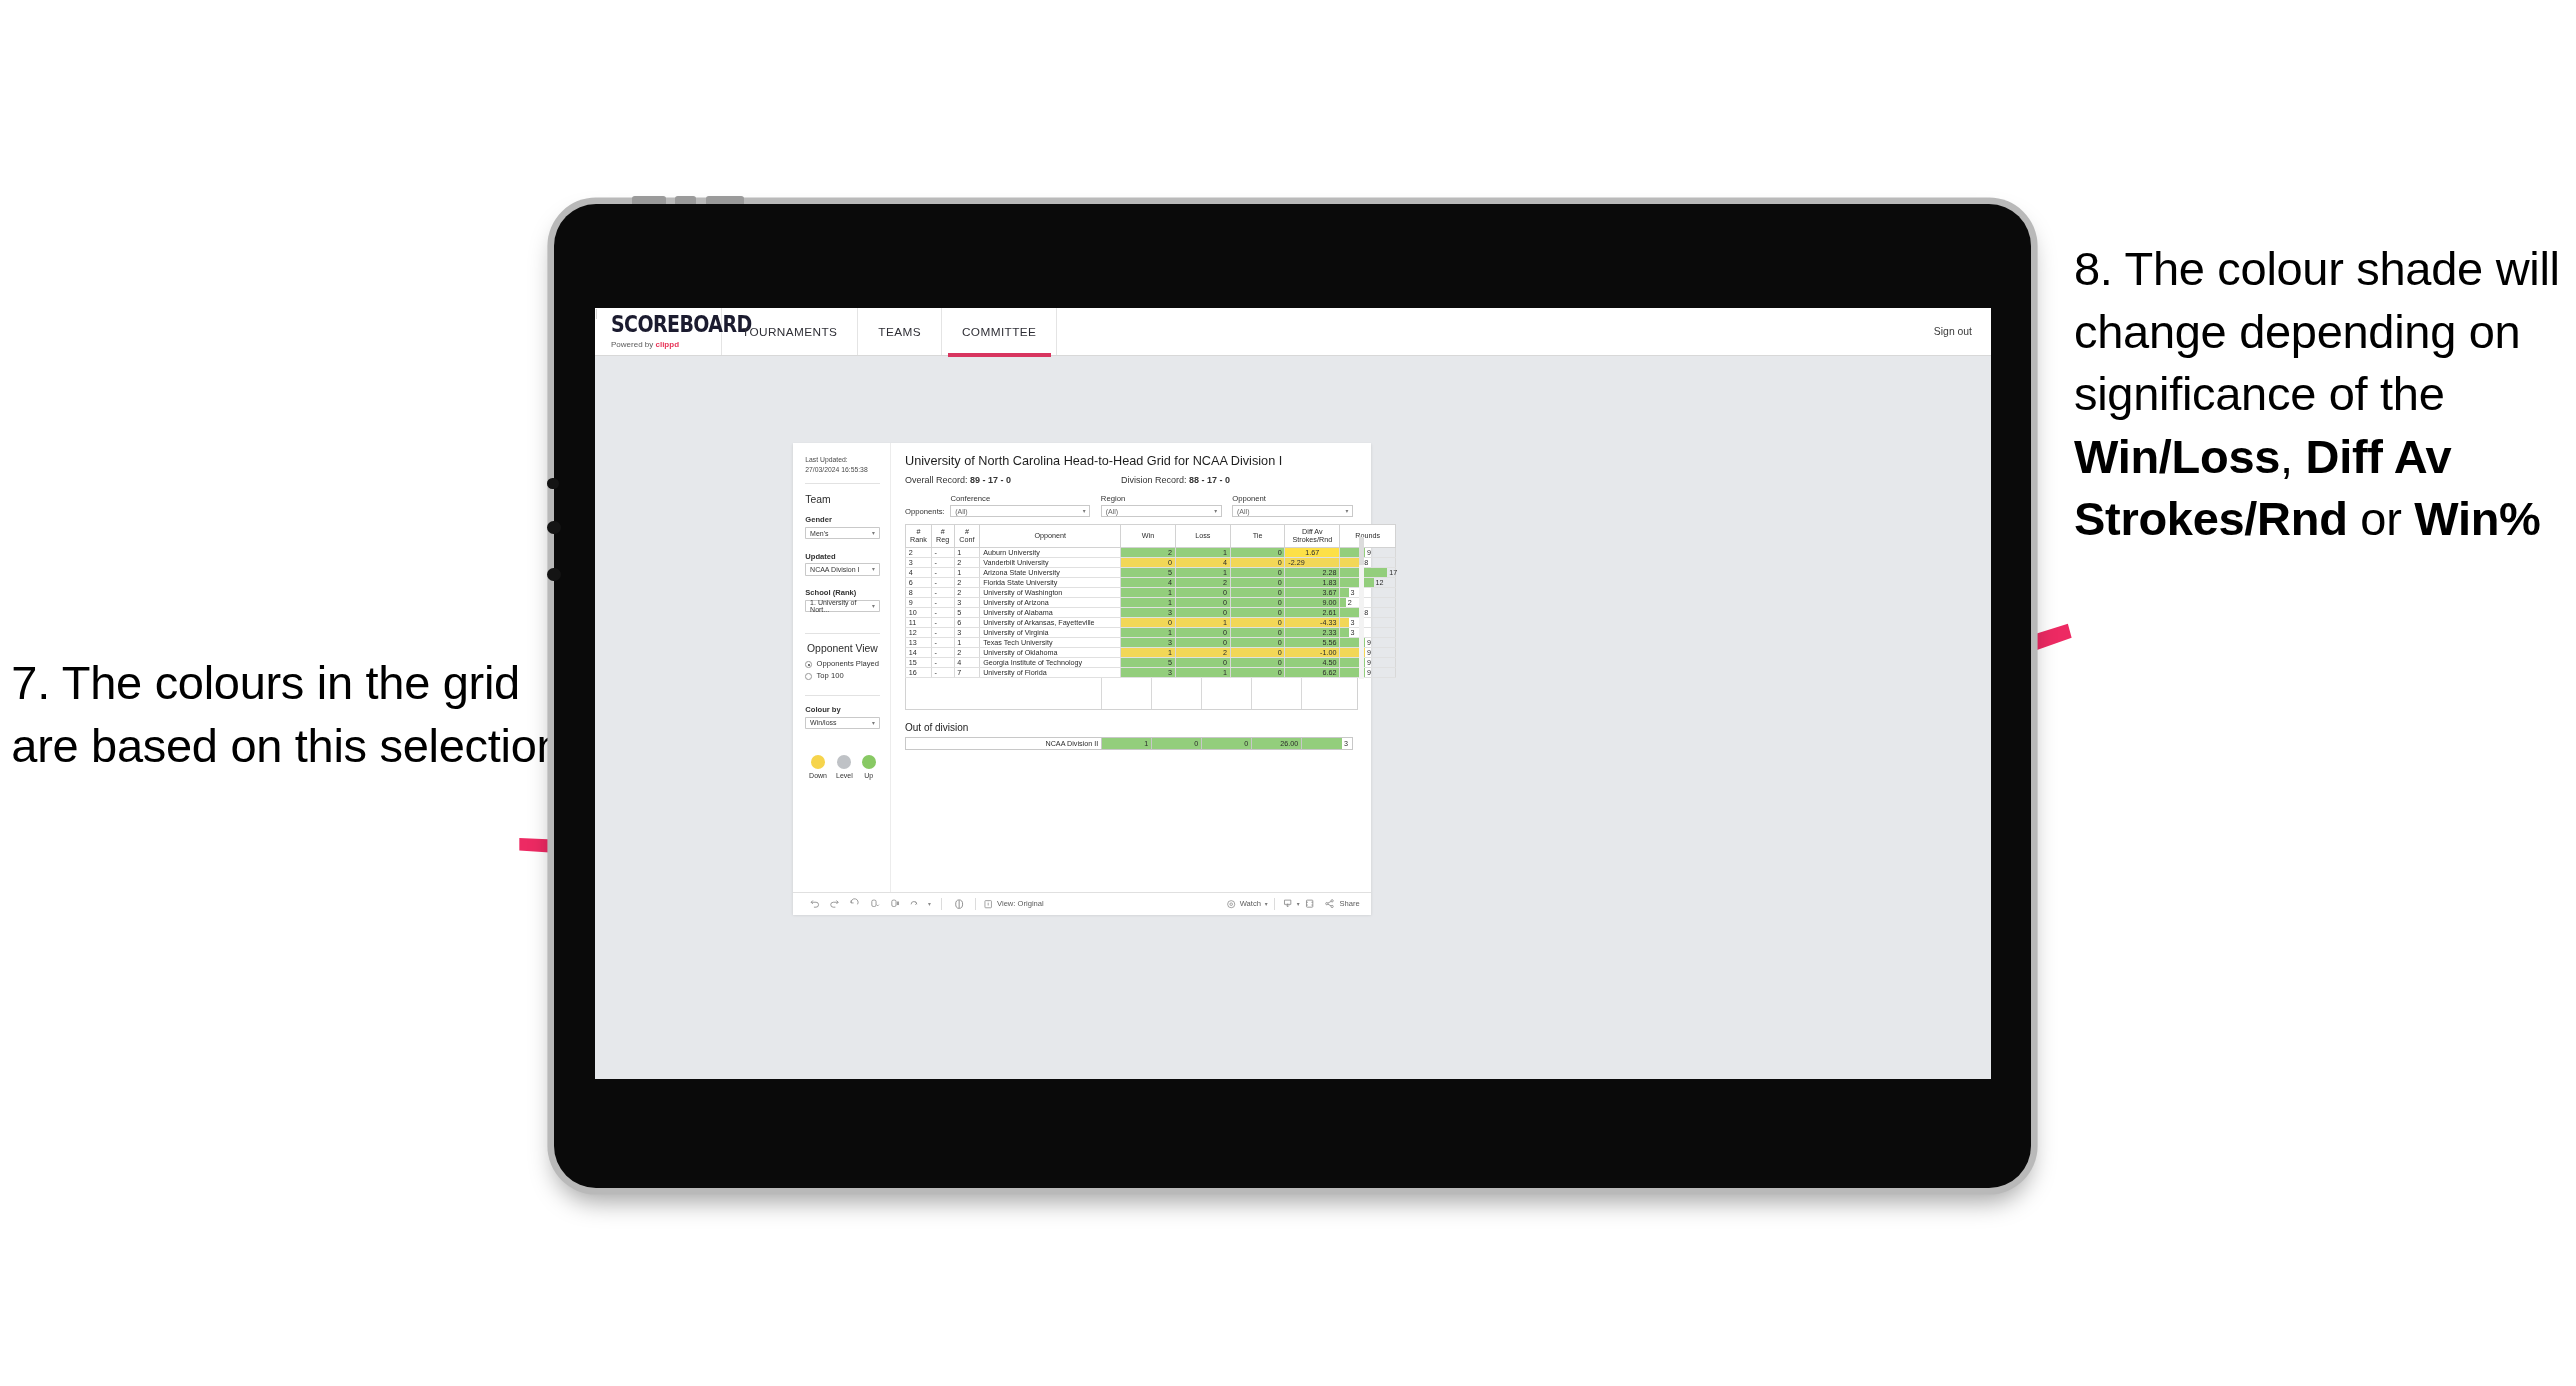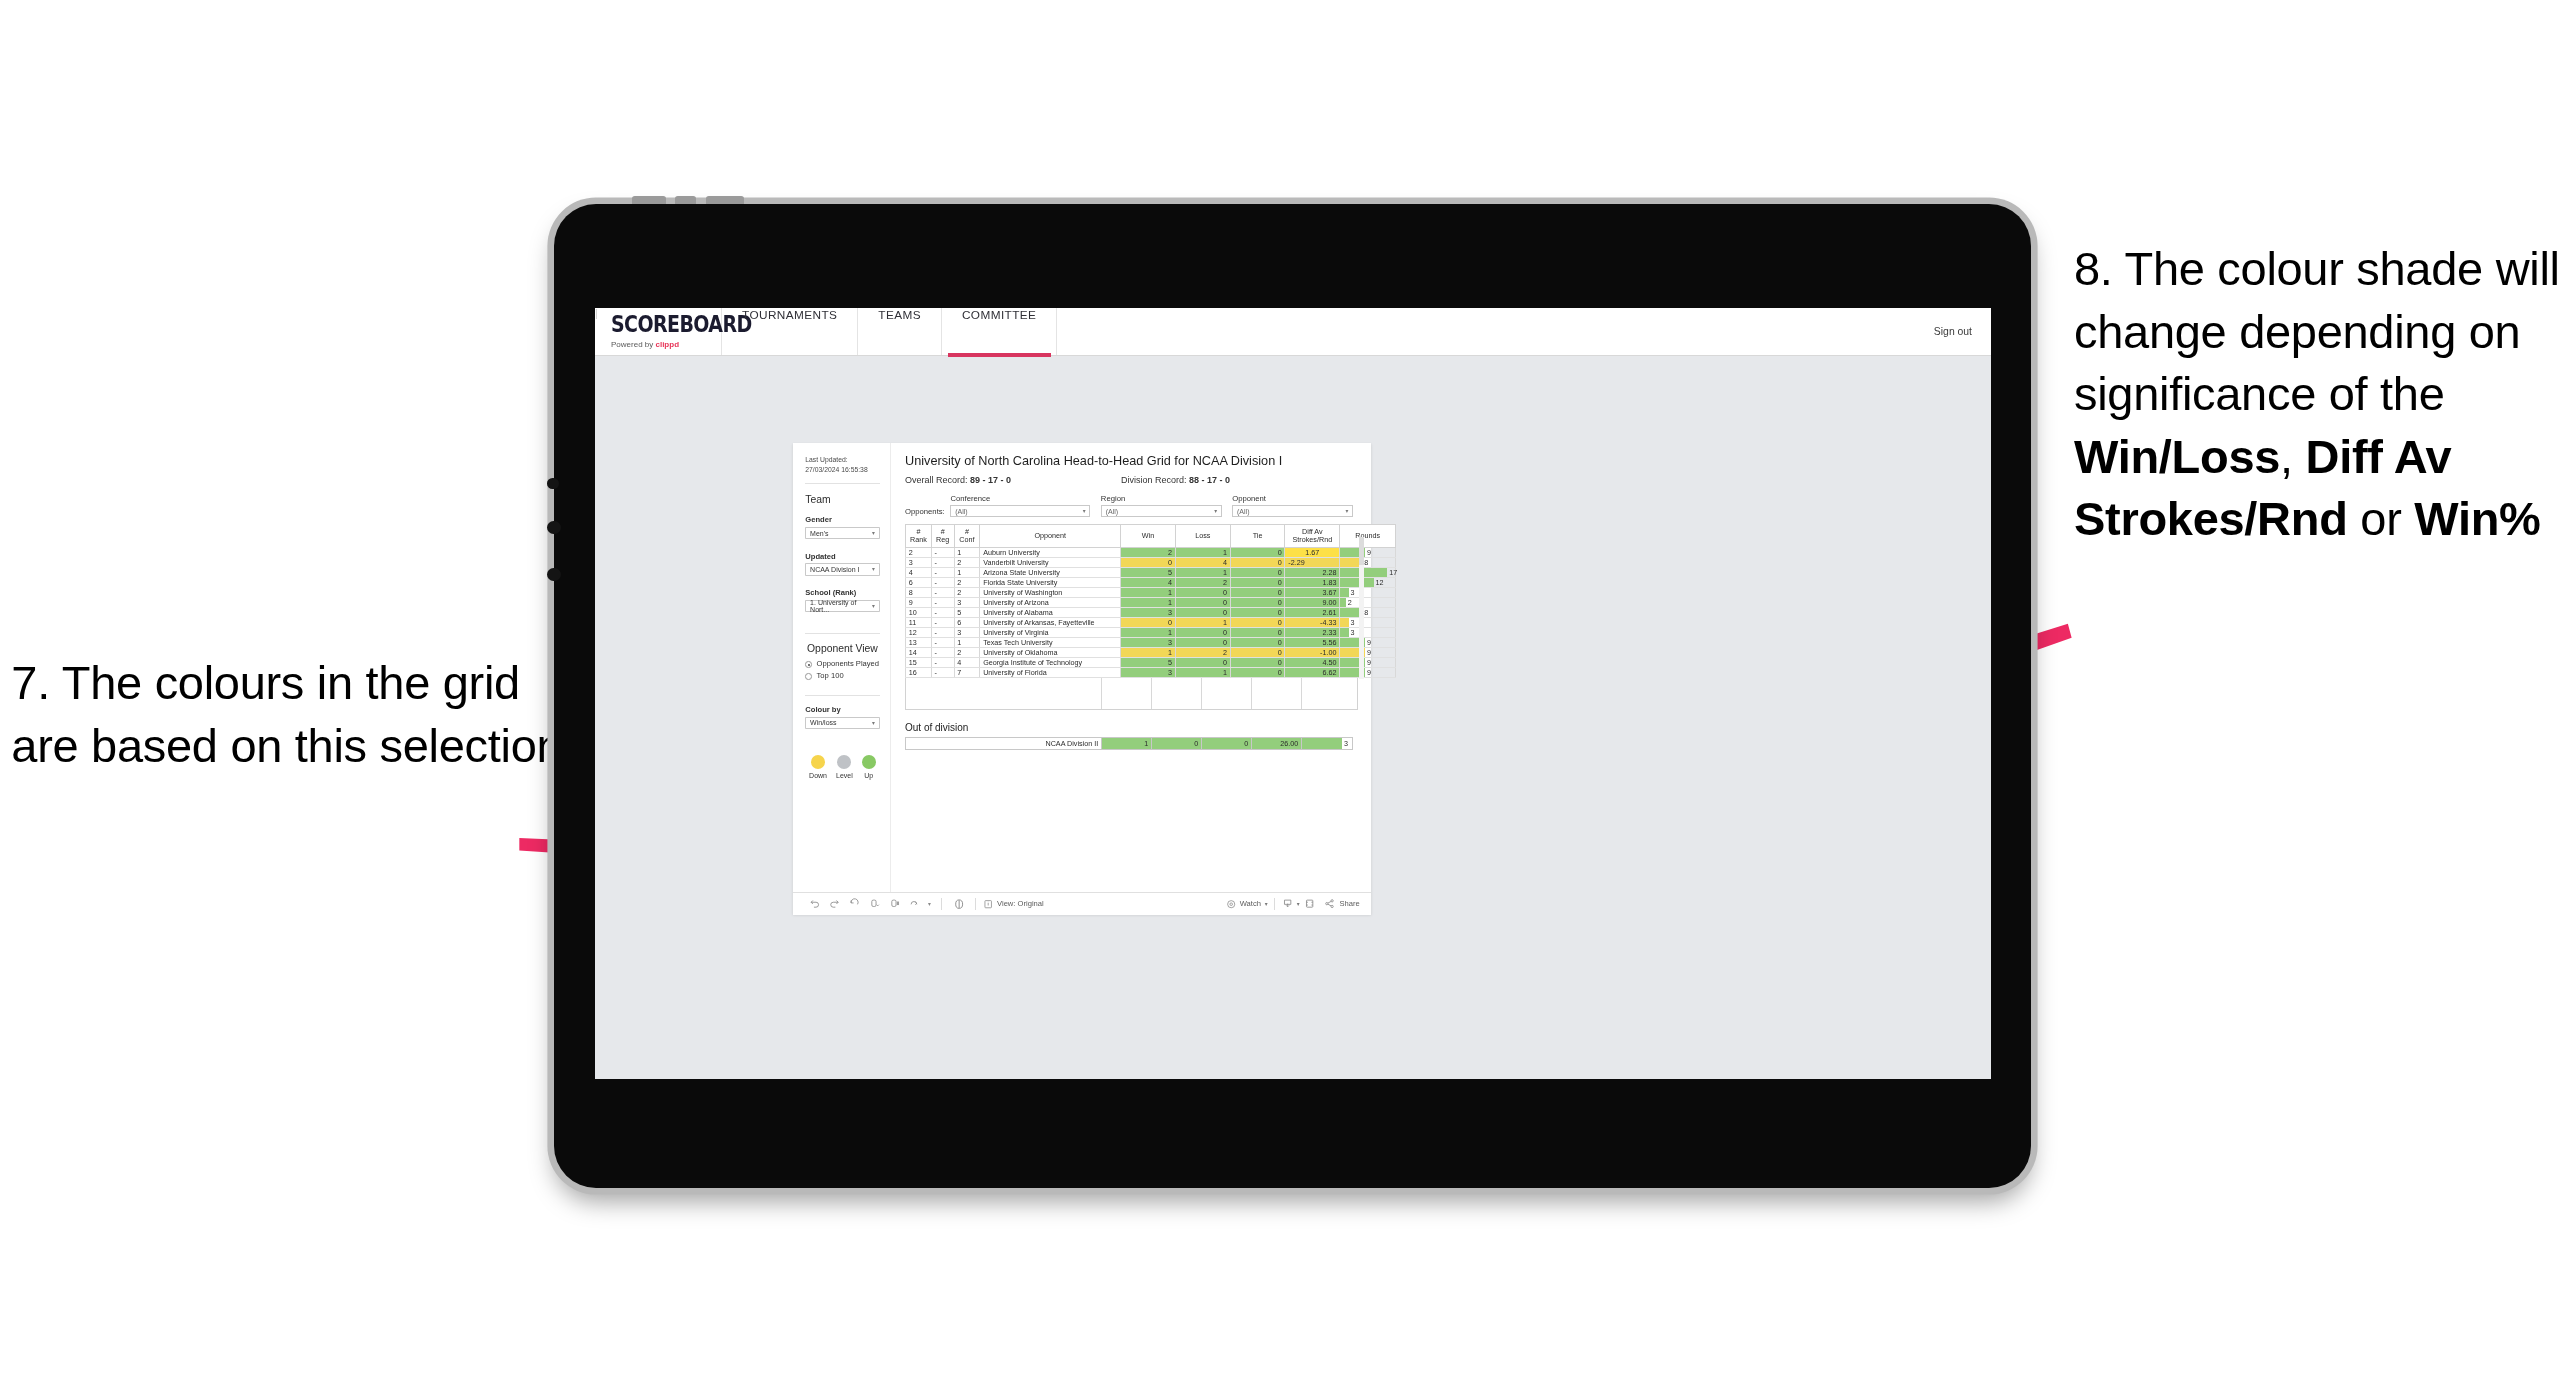--- a/index.html
+++ b/index.html
@@ -41,21 +41,21 @@
   #topnav{
     height:47px;background:#fff;display:flex;align-items:stretch;
     border-bottom:1.9px solid #d8d8d8;position:relative;
   }
   #brand{width:127px;display:flex;flex-direction:column;justify-content:center;
     padding-left:16px;box-sizing:border-box;border-right:0.9px solid #e4e4e4;}
   #brand-title{font-family:"DejaVu Sans", sans-serif;font-weight:700;font-size:19px;
     letter-spacing:-0.6px;color:#1b1b2f;line-height:1;transform:scaleY(1.25);transform-origin:left center;}
   #brand-sub{font-size:8px;color:#5a5a5a;margin-top:6.6px;}
   #brand-sub i{color:#e8375a;font-style:normal;font-weight:700;}
-  .topitem{display:flex;align-items:flex-start;padding:0 20px;font-size:11.8px;
+  .topitem{display:flex;align-items:center;padding:0 20px;font-size:11.8px;
     color:#2f2f36;letter-spacing:0.4px;border-right:0.9px solid #e4e4e4;position:relative;cursor:pointer;}
   .topitem.active::after{content:"";position:absolute;left:5.7px;right:5.7px;bottom:-1.9px;height:3.8px;background:#d8355f;}
   #topspacer{flex:1;}
   #signout{display:flex;align-items:center;padding-right:19px;font-size:10.4px;color:#3a3a3a;gap:8.5px;}
   #signout .bar{color:#c9c9c9;}
 
   
   #subnav{height:34px;background:#fafafa;display:flex;align-items:center;
     padding-left:21px;gap:27px;border-bottom:0.9px solid #dcdcdc;}
   .subitem{font-size:11px;color:#2f2f36;letter-spacing:0.3px;cursor:pointer;white-space:nowrap;}

